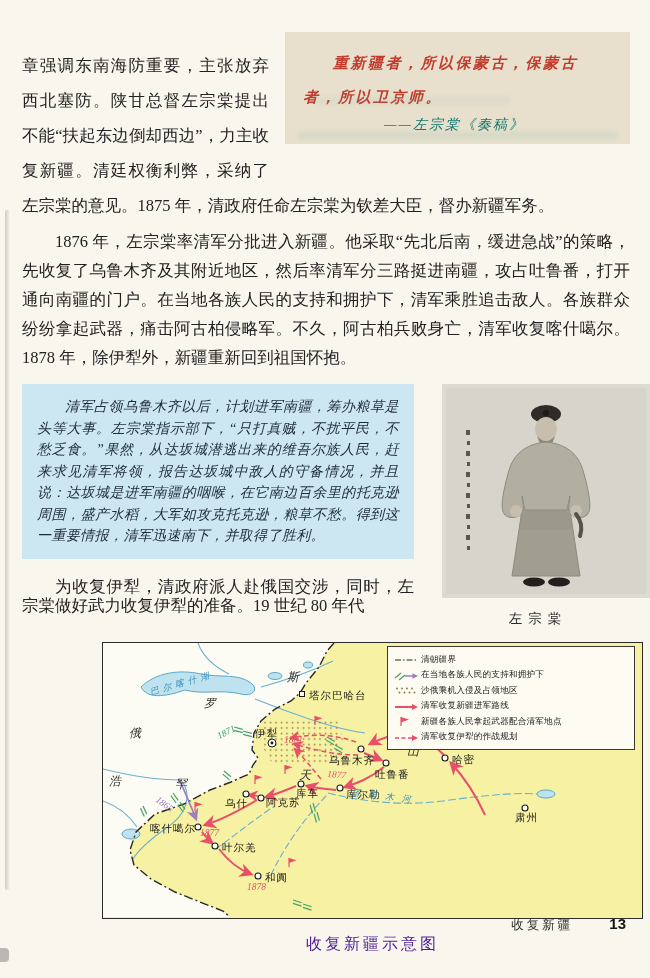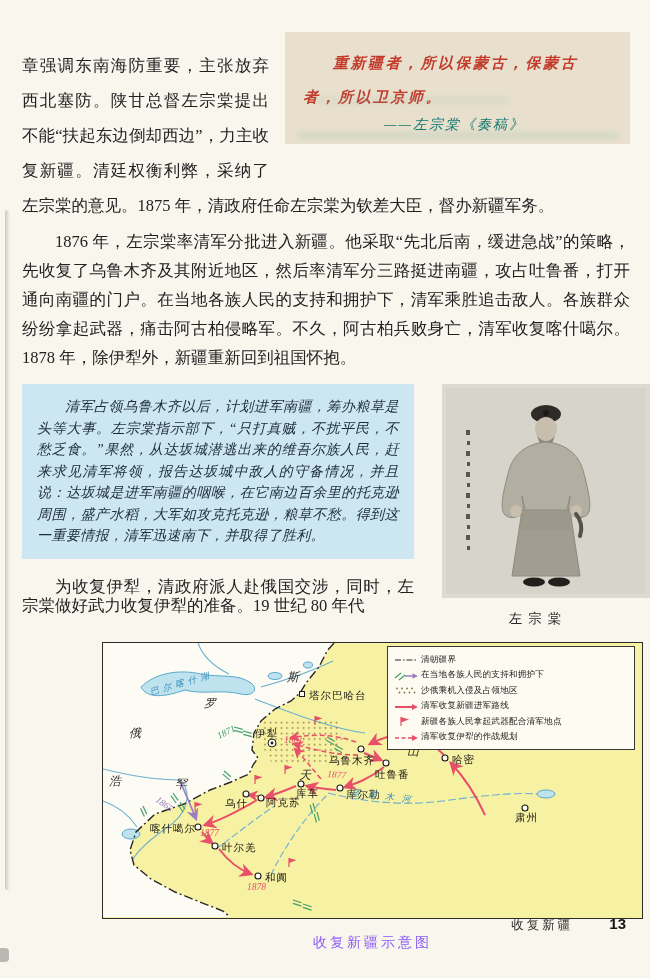--- a/index.html
+++ b/index.html
@@ -56,21 +56,21 @@
   .map-wrap { clear:both; width:541px; margin:14px 0 0 80px; position:relative; }
   .map-frame { width:541px; height:277px; border:1.6px solid #2e2c28; background:#f7f1a3; position:relative; overflow:hidden;}
   .map-frame svg { display:block; }
   .map-legend {
     position:absolute; top:3px; right:7px; width:248px;
     background:#fdfbf2; border:1px solid #3a3835; padding:5px 4px 4px 6px; z-index:5;
   }
   .legend-row { display:flex; align-items:center; height:15.5px; }
   .legend-sym { width:27px; flex:0 0 27px; }
   .legend-lbl { font-family:"Liberation Sans","DejaVu Sans",sans-serif; font-size:8.6px; color:#222; white-space:nowrap; letter-spacing:.2px;}
-  .map-caption { text-align:center; font-size:14px; letter-spacing:3px; color:#8b5cf6; margin-top:15px; }
+  .map-caption { text-align:center; font-size:16px; letter-spacing:3px; color:#4c1d95; margin-top:15px; }
 
   
   .place-lbl { font-family:"Liberation Sans","DejaVu Sans",sans-serif; font-size:10.5px; fill:#1c1a18; letter-spacing:1px;}
   .region-lbl { font-family:"Liberation Serif",serif; font-style:italic; font-size:12px; fill:#33302c; letter-spacing:2px;}
   .river-lbl { font-family:"Liberation Serif",serif; font-style:italic; font-size:9px; fill:#3b8fb8; }
   .year-lbl { font-family:"Liberation Serif",serif; font-style:italic; font-size:9.5px; }
 
   
   .footer { position:absolute; right:24px; bottom:44px; display:flex; align-items:baseline; }
   .footer-title { font-size:12.5px; letter-spacing:3px; color:#2e2c28; }

